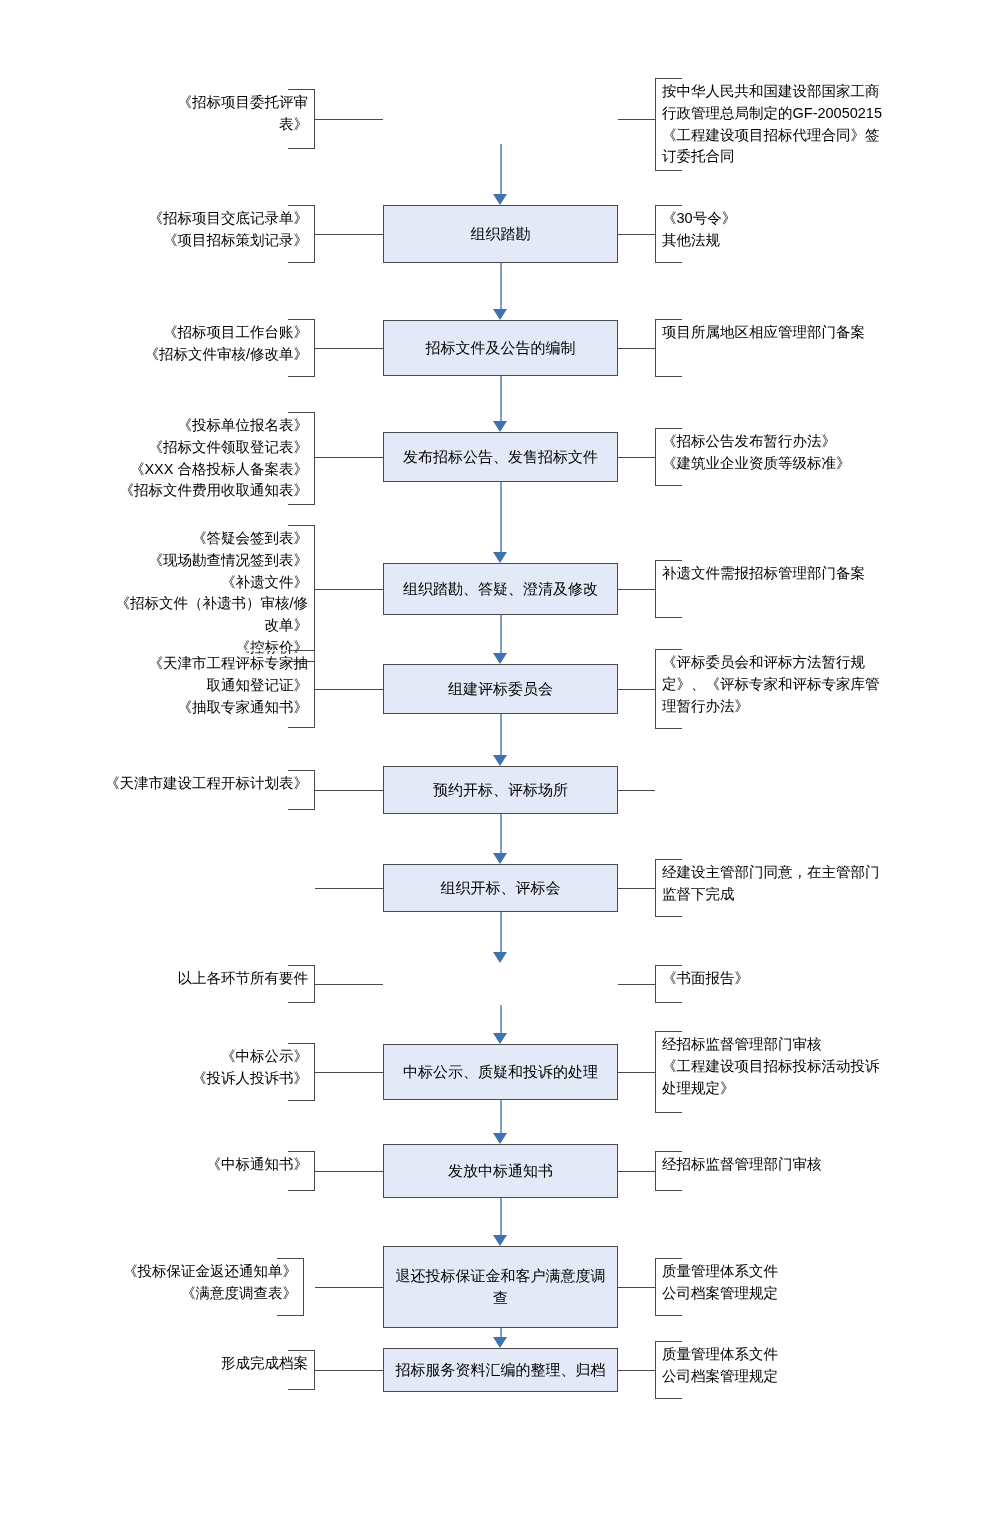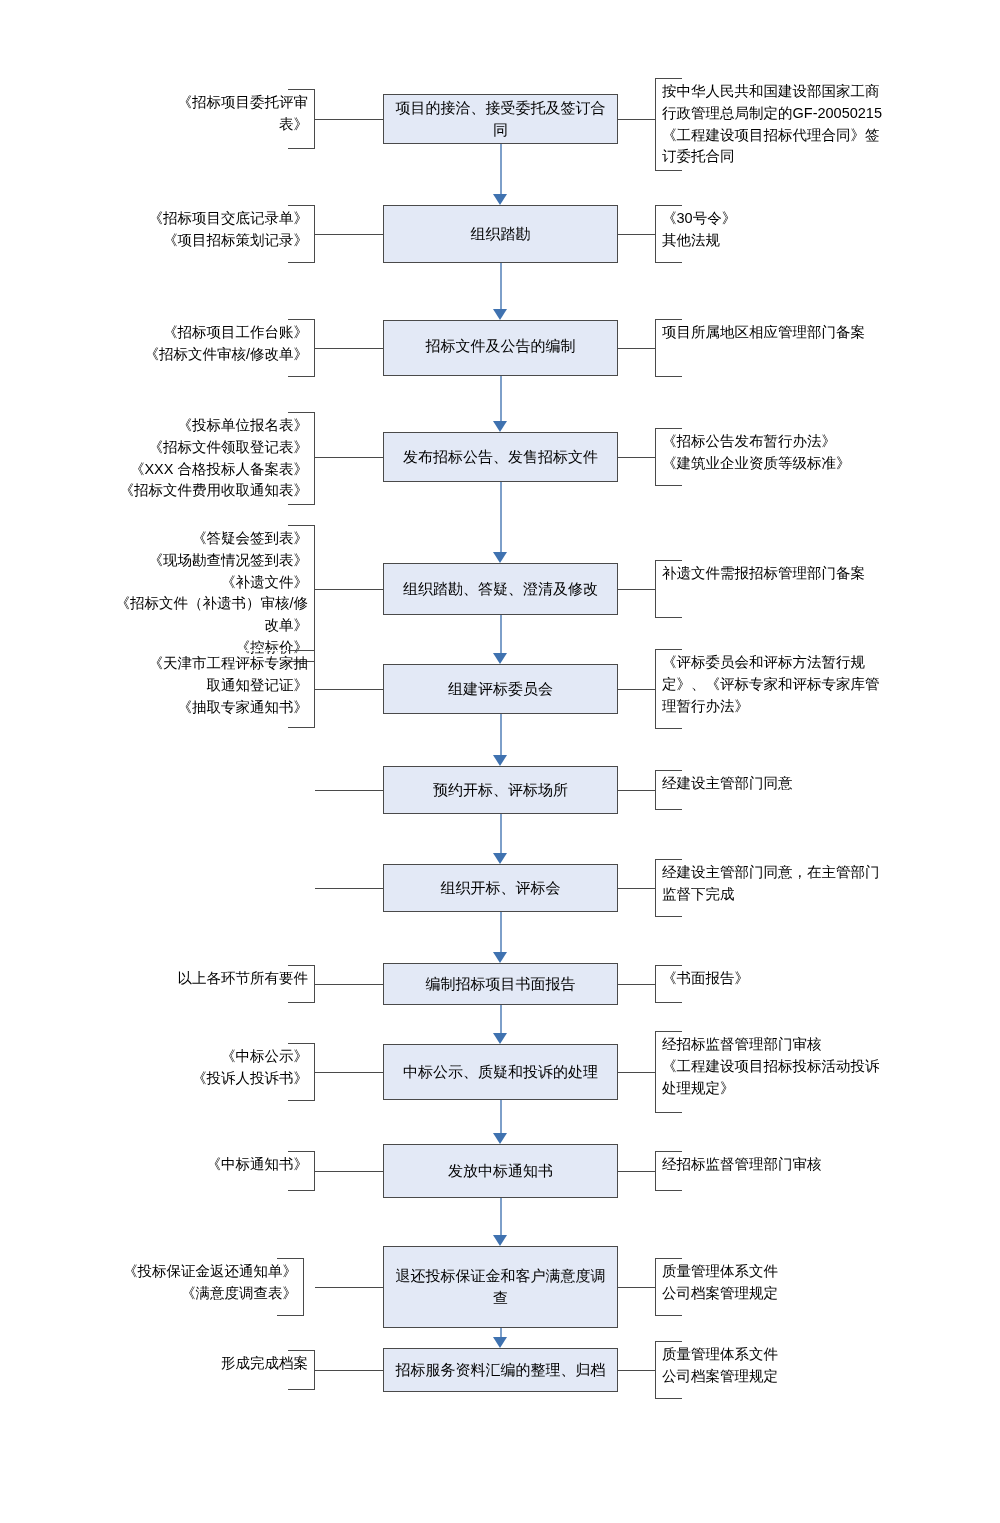--- a/index.html
+++ b/index.html
@@ -105,35 +105,34 @@
   .connector {
     position: absolute;
     height: 1.4px;
     background: #4a4a4a;
   }
 </style>
 </head>
 <body>
 
 <div id="canvas">
-    <div class="node" style="top: 94px; height: 50px;">项目的接洽、接受委托及签订合同</div>
     <div class="ann left" style="width: 160px; left: 155px; min-height: 60px; top: 89px;">《招标项目委托评审表》</div>
     <div class="connector" style="left: 315px; width: 68px; top: 119px;"></div>
     <div class="ann right" style="width: 240px; left: 655px; min-height: 82px; top: 78px;">按中华人民共和国建设部国家工商行政管理总局制定的GF-20050215《工程建设项目招标代理合同》签订委托合同</div>
     <div class="connector" style="left: 618px; width: 37px; top: 119px;"></div>
     <div class="arrow-line" style="top: 144px; height: 51px;"></div>
     <div class="arrow-head" style="top: 194px;"></div>
     <div class="node" style="top: 205px; height: 58px;">组织踏勘</div>
     <div class="ann left" style="width: 180px; left: 135px; min-height: 58px; top: 205px;">《招标项目交底记录单》<br>《项目招标策划记录》</div>
     <div class="connector" style="left: 315px; width: 68px; top: 234px;"></div>
     <div class="ann right" style="width: 240px; left: 655px; min-height: 58px; top: 205px;">《30号令》<br>其他法规</div>
     <div class="connector" style="left: 618px; width: 37px; top: 234px;"></div>
     <div class="arrow-line" style="top: 263px; height: 47px;"></div>
     <div class="arrow-head" style="top: 309px;"></div>
-    <div class="node" style="top: 320px; height: 56px; font-family: Liberation Mono, monospace;">招标文件及公告的编制</div>
+    <div class="node" style="top: 320px; height: 56px;">招标文件及公告的编制</div>
     <div class="ann left" style="width: 180px; left: 135px; min-height: 58px; top: 319px;">《招标项目工作台账》<br>《招标文件审核/修改单》</div>
     <div class="connector" style="left: 315px; width: 68px; top: 348px;"></div>
     <div class="ann right" style="width: 240px; left: 655px; min-height: 58px; top: 319px;">项目所属地区相应管理部门备案</div>
     <div class="connector" style="left: 618px; width: 37px; top: 348px;"></div>
     <div class="arrow-line" style="top: 376px; height: 46px;"></div>
     <div class="arrow-head" style="top: 421px;"></div>
     <div class="node" style="top: 432px; height: 50px;">发布招标公告、发售招标文件</div>
     <div class="ann left" style="width: 205px; left: 110px; min-height: 90px; top: 412px;">《投标单位报名表》<br>《招标文件领取登记表》<br>《XXX 合格投标人备案表》<br>《招标文件费用收取通知表》</div>
     <div class="connector" style="left: 315px; width: 68px; top: 457px;"></div>
     <div class="ann right" style="width: 240px; left: 655px; min-height: 58px; top: 428px;">《招标公告发布暂行办法》<br>《建筑业企业资质等级标准》</div>
@@ -148,32 +147,31 @@
     <div class="arrow-line" style="top: 615px; height: 39px;"></div>
     <div class="arrow-head" style="top: 653px;"></div>
     <div class="node" style="top: 664px; height: 50px;">组建评标委员会</div>
     <div class="ann left" style="width: 185px; left: 130px; min-height: 78px; top: 650px;">《天津市工程评标专家抽取通知登记证》<br>《抽取专家通知书》</div>
     <div class="connector" style="left: 315px; width: 68px; top: 689px;"></div>
     <div class="ann right" style="width: 240px; left: 655px; min-height: 80px; top: 649px;">《评标委员会和评标方法暂行规定》、《评标专家和评标专家库管理暂行办法》</div>
     <div class="connector" style="left: 618px; width: 37px; top: 689px;"></div>
     <div class="arrow-line" style="top: 714px; height: 42px;"></div>
     <div class="arrow-head" style="top: 755px;"></div>
     <div class="node" style="top: 766px; height: 48px;">预约开标、评标场所</div>
+    <div class="ann left" style="width: 232px; left: 83px; min-height: 40px; top: 770px;">《天津市建设工程开标计划表》</div>
     <div class="connector" style="left: 315px; width: 68px; top: 790px;"></div>
-    <div class="ann right" style="width: 240px; left: 655px; min-height: 40px; top: 770px;">经建设主管部门同意</div>
     <div class="connector" style="left: 618px; width: 37px; top: 790px;"></div>
     <div class="arrow-line" style="top: 814px; height: 40px;"></div>
     <div class="arrow-head" style="top: 853px;"></div>
     <div class="node" style="top: 864px; height: 48px;">组织开标、评标会</div>
     <div class="connector" style="left: 315px; width: 68px; top: 888px;"></div>
     <div class="ann right" style="width: 240px; left: 655px; min-height: 58px; top: 859px;">经建设主管部门同意，在主管部门监督下完成</div>
     <div class="connector" style="left: 618px; width: 37px; top: 888px;"></div>
     <div class="arrow-line" style="top: 912px; height: 41px;"></div>
     <div class="arrow-head" style="top: 952px;"></div>
-    <div class="node" style="top: 963px; height: 42px;">编制招标项目书面报告</div>
     <div class="ann left" style="width: 160px; left: 155px; min-height: 38px; top: 965px;">以上各环节所有要件</div>
     <div class="connector" style="left: 315px; width: 68px; top: 984px;"></div>
     <div class="ann right" style="width: 240px; left: 655px; min-height: 38px; top: 965px;">《书面报告》</div>
     <div class="connector" style="left: 618px; width: 37px; top: 984px;"></div>
     <div class="arrow-line" style="top: 1005px; height: 29px;"></div>
     <div class="arrow-head" style="top: 1033px;"></div>
     <div class="node" style="top: 1044px; height: 56px;">中标公示、质疑和投诉的处理</div>
     <div class="ann left" style="width: 140px; left: 175px; min-height: 58px; top: 1043px;">《中标公示》<br>《投诉人投诉书》</div>
     <div class="connector" style="left: 315px; width: 68px; top: 1072px;"></div>
     <div class="ann right" style="width: 240px; left: 655px; min-height: 82px; top: 1031px;">经招标监督管理部门审核<br>《工程建设项目招标投标活动投诉处理规定》</div>

